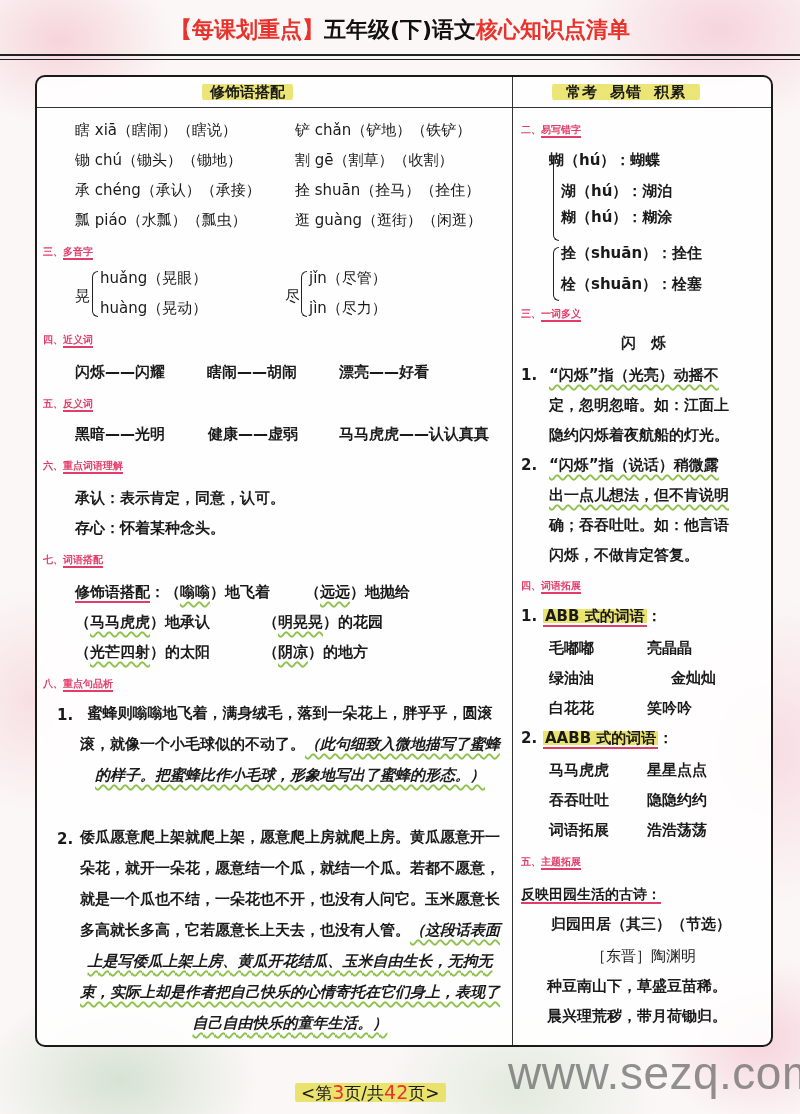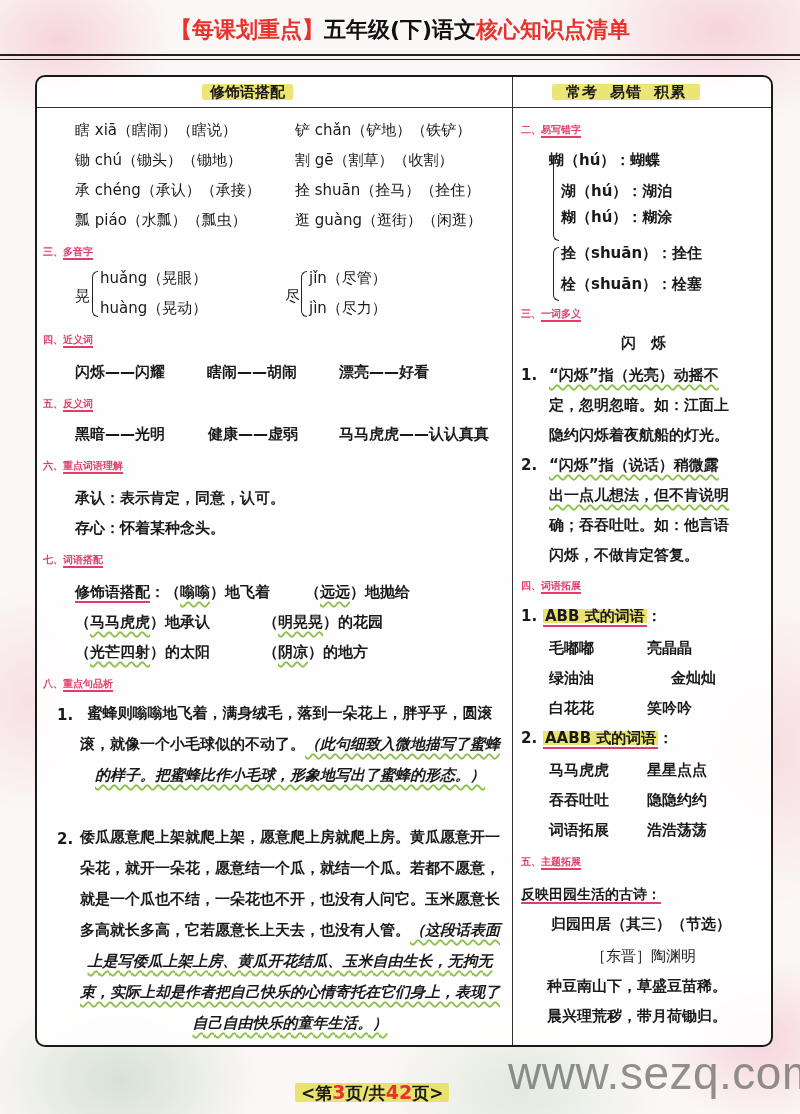--- a/index.html
+++ b/index.html
@@ -58,21 +58,21 @@
     .pink-u { border-bottom: 2.5px solid #e23c6a; }
     .note { font-family: "DejaVu Serif", serif; font-style: italic; }
     .bold { font-weight: bold; }
     .para { position: absolute; font-size: 15px; line-height: 31px; text-align: center; }
     .brace { position: absolute; border: 1.5px solid #222; border-right: none; border-radius: 8px 0 0 8px; width: 6px; }
     .hl {
       background: linear-gradient(180deg, transparent 10%, rgba(232,225,95,0.9) 10%, rgba(232,225,95,0.9) 90%, transparent 90%);
       font-weight: bold; border-bottom: 2px solid #e23c6a; padding: 0 2px;
     }
     .footer {
-      position: absolute; top: 1080px; left: 295px; font-size: 17px; font-weight: bold; line-height: 24px;
+      position: absolute; top: 1080px; left: 295px; font-size: 17px; font-weight: normal; line-height: 24px;
       padding: 0 6px;
       background: linear-gradient(180deg, transparent 12%, rgba(232,225,95,0.9) 12%, rgba(232,225,95,0.9) 88%, transparent 88%);
       border-radius: 6px;
     }
     .footer .num { color: #e8322b; font-size: 19px; }
     .watermark {
       position: absolute; left: 508px; top: 1037px; font-family: "Liberation Sans", sans-serif;
       font-size: 46px; color: rgba(100,100,100,0.7); letter-spacing: 0.5px; margin-top: 9px;
     }
   </style>

